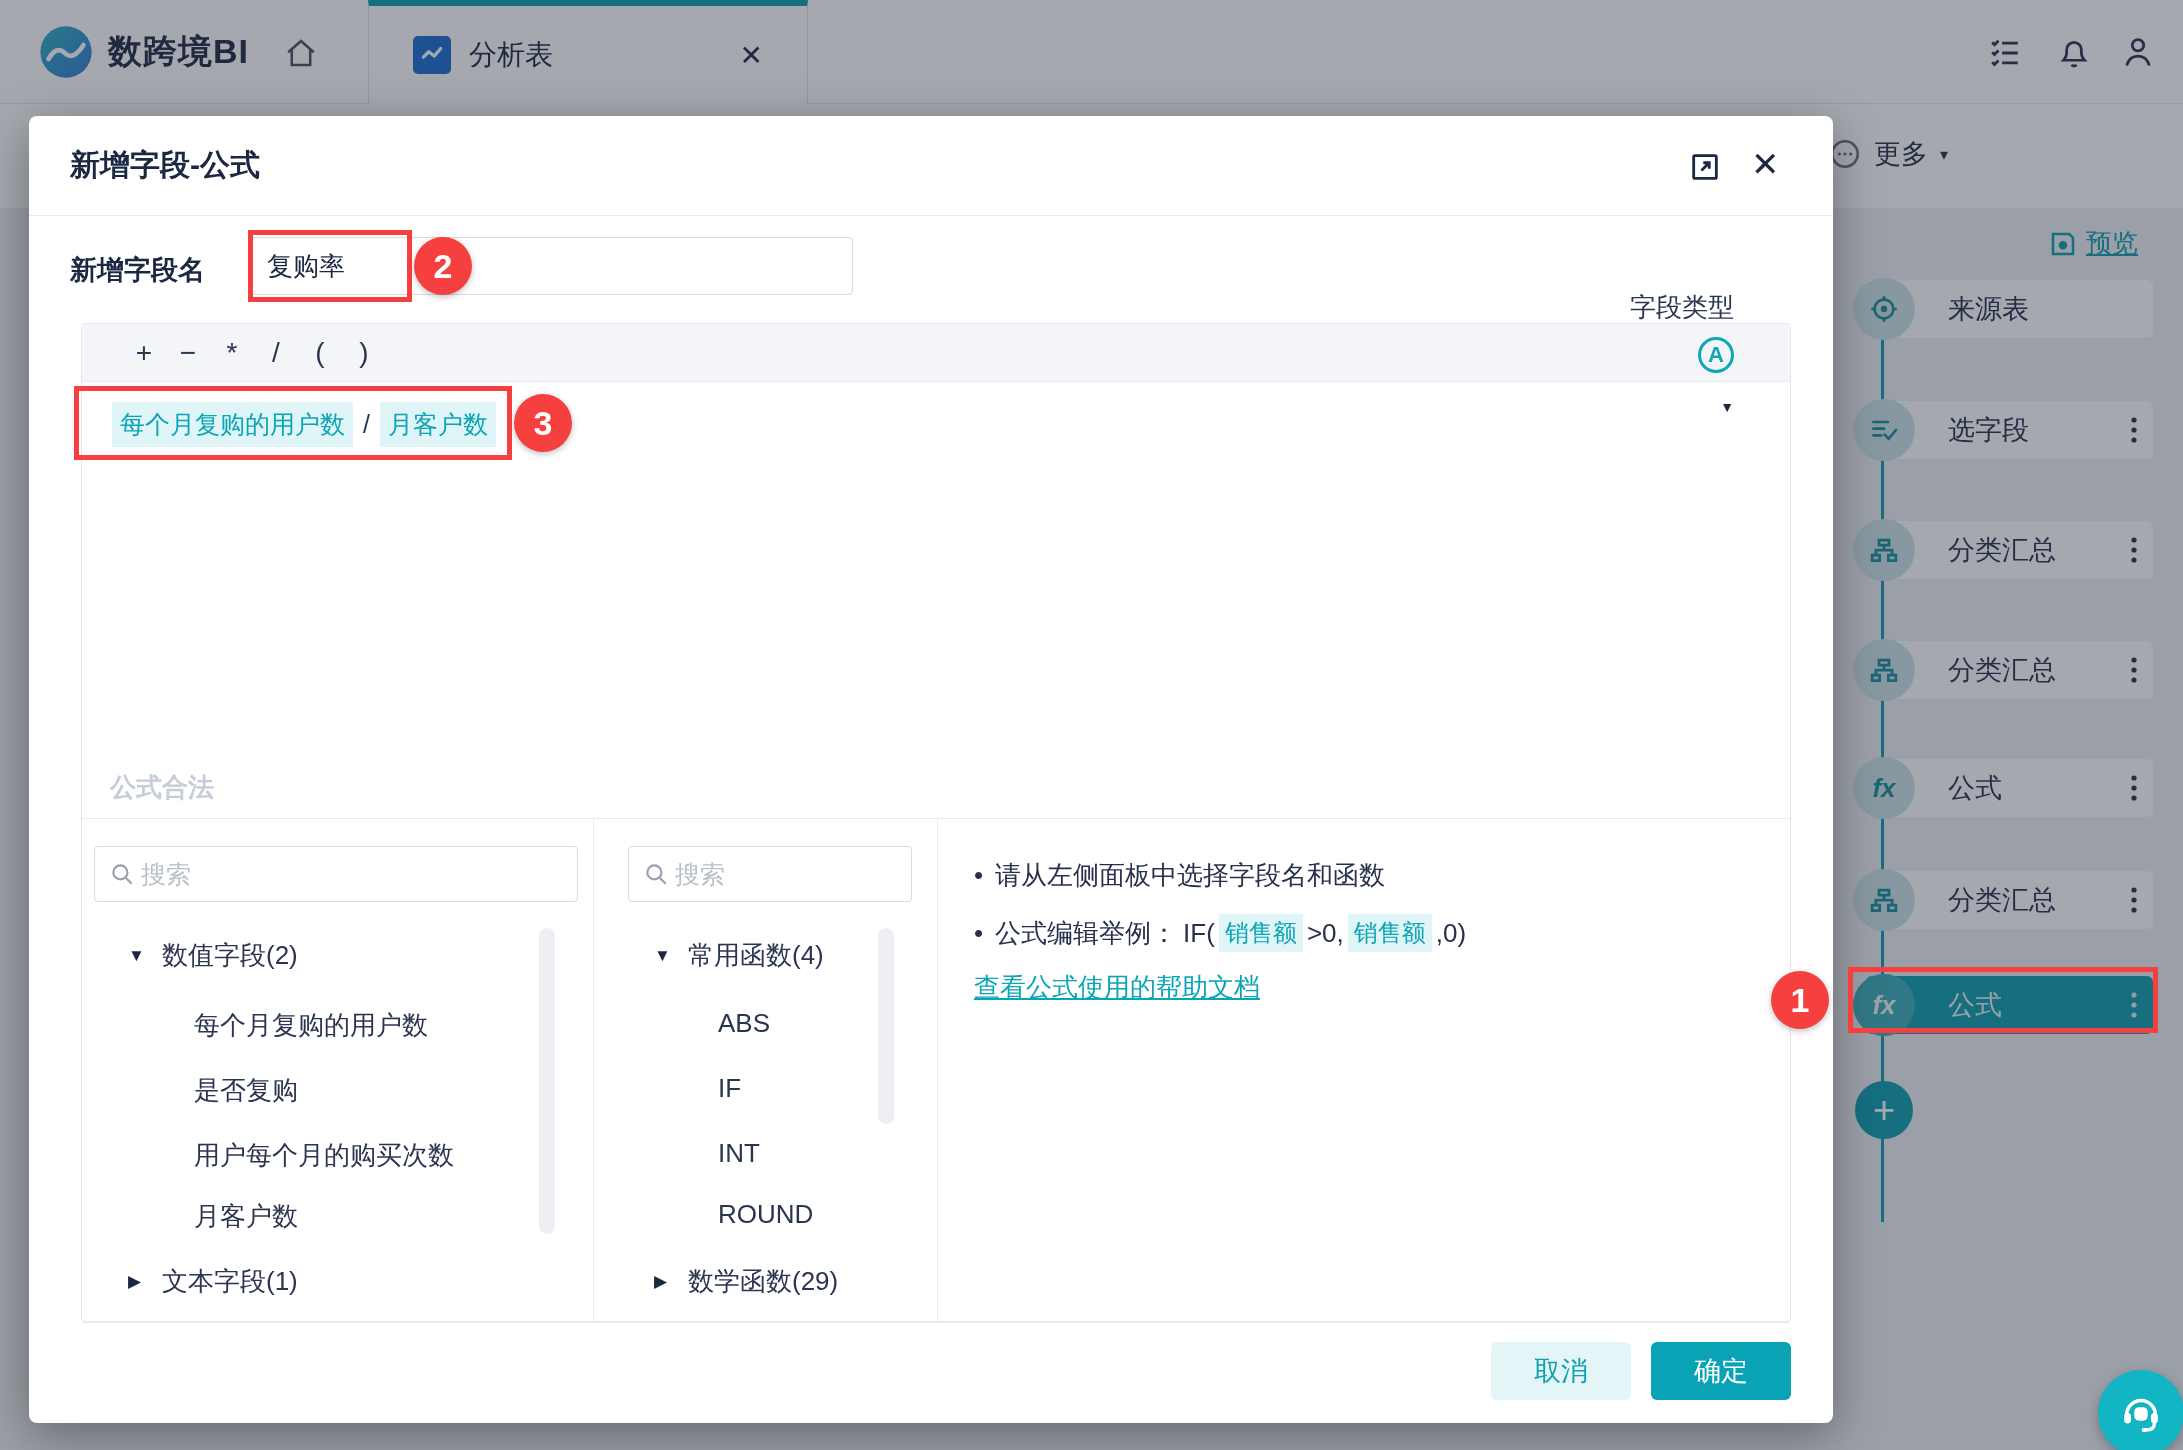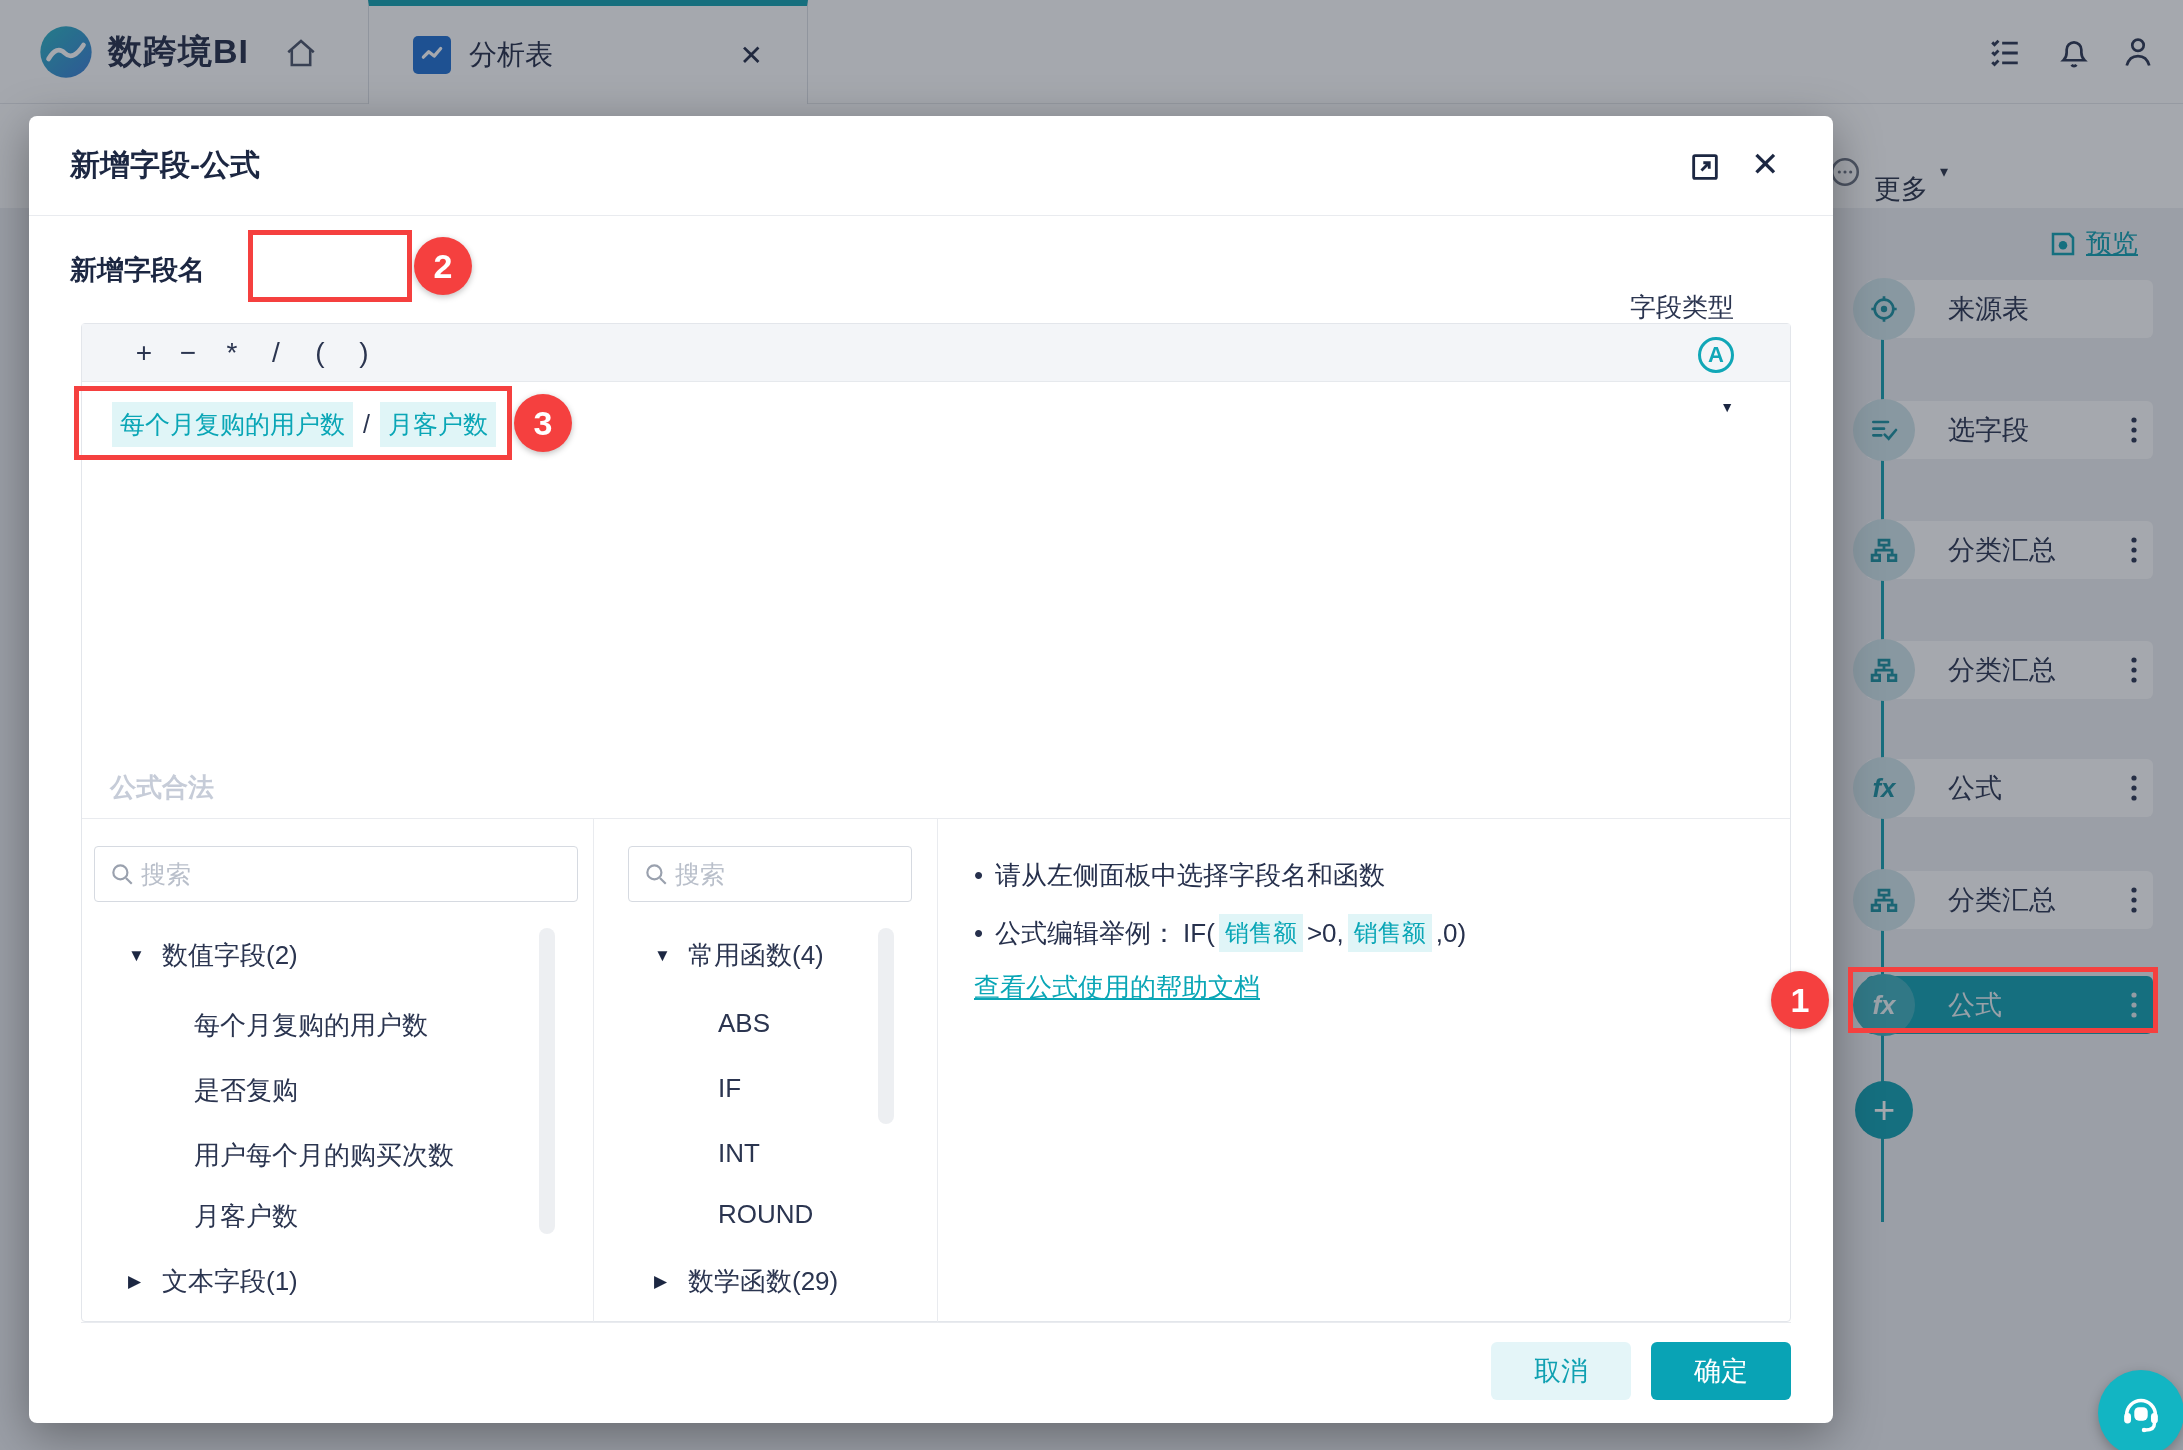--- a/index.html
+++ b/index.html
@@ -11,21 +11,21 @@
   
   .topbar{left:0;top:0;width:2183px;height:104px;background:#fff;border-bottom:1px solid #e6e8ec;}
   .logo-text{font-size:34px;font-weight:bold;color:#232c47;letter-spacing:1px;}
   .tab{left:368px;top:0;width:440px;height:104px;background:#fff;border-top:6px solid #12a0b0;
        border-left:1px solid #dde0e5;border-right:1px solid #dde0e5;}
   .tab-icon{width:38px;height:38px;border-radius:5px;background:#1f6fd0;display:flex;align-items:center;justify-content:center;}
   .tab-label{font-size:28px;color:#232c47;margin-left:18px;}
   .tab-close{font-size:28px;color:#232c47;margin-left:auto;cursor:pointer;}
   .top-ico{color:#2b3550;}
   .row2{left:0;top:104px;width:2183px;height:104px;background:#fff;}
-  .more-label{font-size:27px;color:#2a3349;margin-top:35px;}
+  .more-label{font-size:27px;color:#2a3349;}
   .save-btn{left:2011px;top:122px;width:135px;height:58px;background:#e9ebee;border-radius:6px;
             display:flex;align-items:center;justify-content:center;gap:10px;color:#c9cdd4;font-size:27px;}
   .content{left:0;top:208px;width:2183px;height:1242px;background:#eef0f3;}
   
   .preview{color:#0fa0b1;font-size:26px;gap:8px;}
   .preview span{text-decoration:underline;}
   .connector{left:1881px;top:309px;width:3px;height:913px;background:#159fb0;}
   .step-card{left:1866px;width:287px;height:58px;background:#fff;border-radius:6px;display:flex;align-items:center;}
   .step-card .lbl{margin-left:82px;font-size:27px;color:#2b3550;}
   .step-card .keb{margin-left:auto;margin-right:16px;color:#2b3550;}
@@ -303,20 +303,21 @@
       <span class="a" style="left:1659px;top:34px;">
         <svg width="34" height="34" viewBox="0 0 24 24" fill="none" stroke="#1c2742" stroke-width="2">
           <rect x="4" y="4" width="16" height="16" rx="1"></rect>
             <path d="M9.5 14.5 L15 9M10.8 9H15v4.2"></path>
         </svg>
       </span>
       <span class="a" style="left:1722px;top:28px;font-size:34px;color:#1c2742;cursor:pointer;">✕</span>
     </div>
 
     <span class="a field-label" style="left:41px;top:136px;">新增字段名</span>
+    <input class="a name-input" type="text" value="复购率" style="">
 
     <div class="a editor">
       <div class="op-bar a">
         <span class="op">+</span>
         <span class="op">−</span>
         <span class="op">*</span>
         <span class="op">/</span>
         <span class="op">(</span>
         <span class="op">)</span>
         <span class="ftype">

